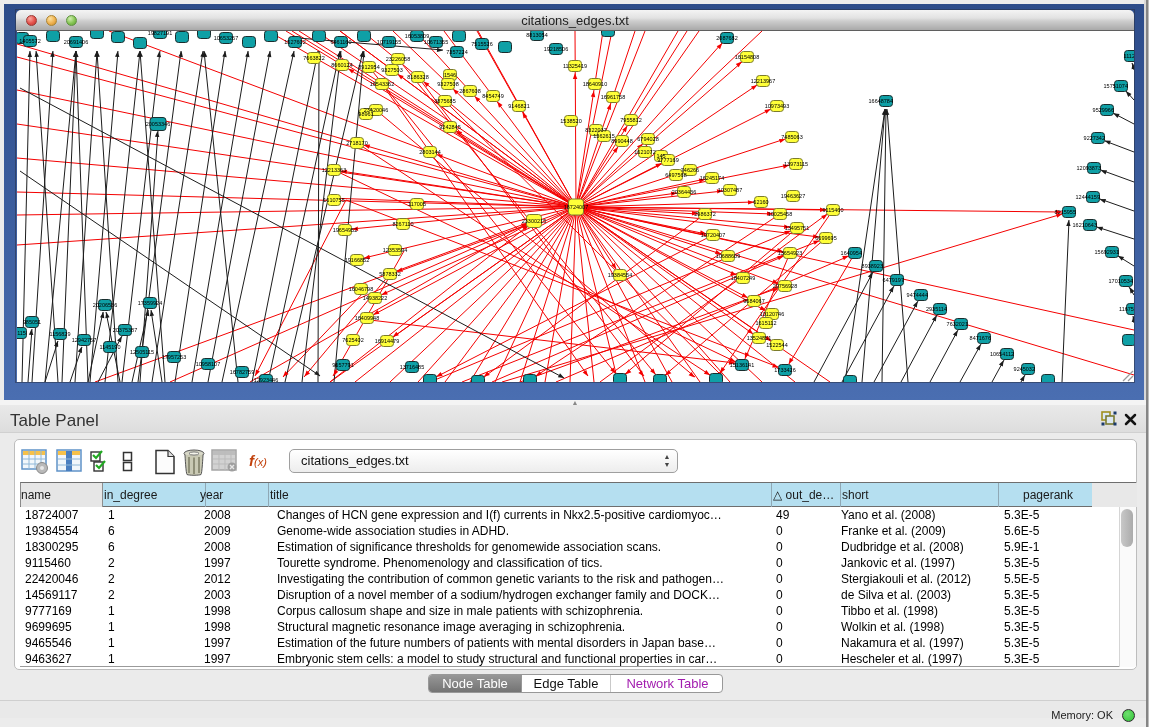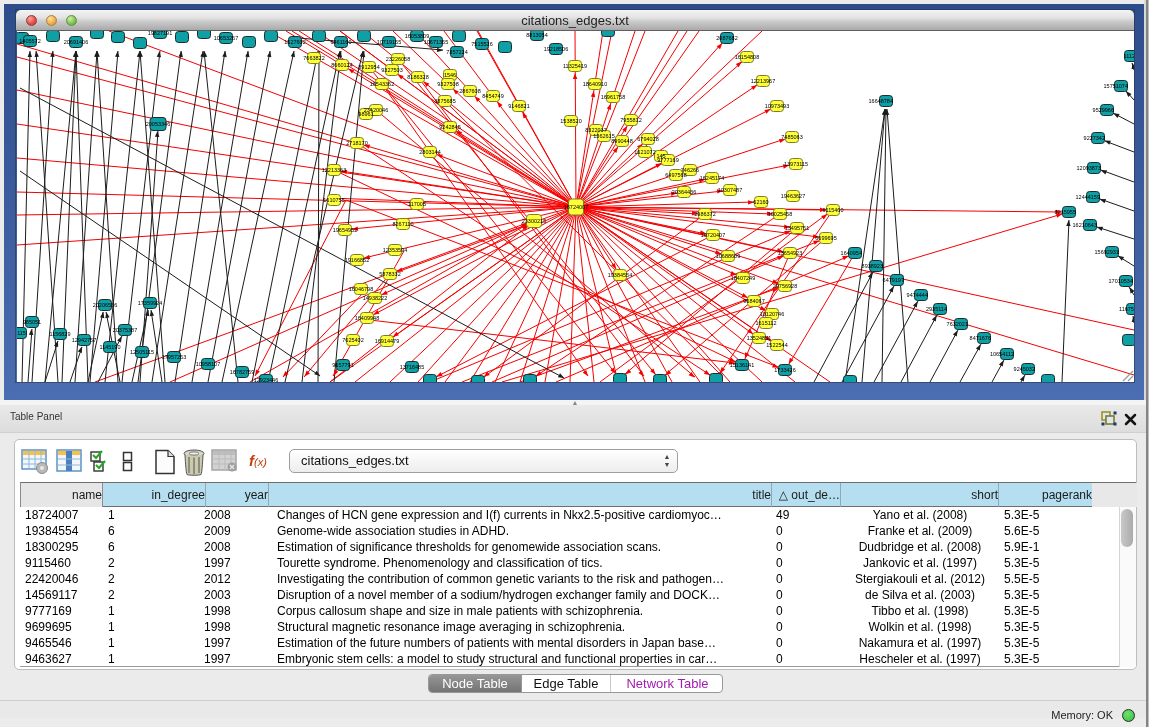--- a/index.html
+++ b/index.html
@@ -14,38 +14,38 @@
 #b1{left:10px;background:radial-gradient(circle at 35% 30%,#f8a8a0,#e4504a 55%,#b03c36);border:1px solid #9c3832}
 #b2{left:30px;background:radial-gradient(circle at 35% 30%,#fbe2a0,#efb04e 55%,#c08c2e);border:1px solid #ab8330}
 #b3{left:50px;background:radial-gradient(circle at 35% 30%,#d0eeb0,#84c452 55%,#5f9e38);border:1px solid #5e9140}
 #wtitle{left:0;top:3px;width:1118px;text-align:center;font-size:13px;color:#222}
 #canvas{left:1px;top:21px;width:1117px;height:351px;background:#fff;overflow:hidden}
 
 #rstrip{left:0;top:400px;width:1149px;height:5px;background:#f4f4f4}
 #grip{left:569px;top:400px;width:12px;height:5px;color:#888;font-size:7px;line-height:5px;text-align:center}
 
 #tph{left:0;top:405px;width:1149px;height:28px;background:linear-gradient(180deg,#e9e9e9,#ddd);border-bottom:1px solid #d0d0d0}
-#tph .t{position:absolute;left:10px;top:6px;font-size:10px;color:#333}
+#tph .t{position:absolute;left:10px;top:6px;font-size:17px;color:#333}
 
 #pbody{left:0;top:433px;width:1149px;height:267px;background:#ebebeb}
 #container{left:14px;top:439px;width:1123px;height:231px;background:#fff;border:1px solid #bdbdbd;border-radius:5px}
 
 .ic{position:absolute;top:449px}
 #dropdown{left:289px;top:449px;width:389px;height:24px;border:1px solid #9f9f9f;border-radius:5px;
  background:linear-gradient(180deg,#fff,#ededed);font-size:13px;color:#111;line-height:22px;padding-left:11px}
 #ddarrows{left:660px;top:453px;width:14px;height:16px;font-size:7px;line-height:8px;text-align:center;color:#444}
 
 #thead{left:20px;top:482px;width:1116px;height:25px;border-top:1px solid #6e6e6e;border-bottom:1px solid #6e6e6e;border-left:1px solid #8a8a8a;background:#b5dff0}
-.th{position:absolute;top:0;height:24px;font-size:12px;color:#1a1a1a;text-align:right;line-height:24px;border-right:1px solid #8fa8b5}
+.th{position:absolute;top:0;height:24px;font-size:12px;color:#1a1a1a;text-align:left;line-height:24px;border-right:1px solid #8fa8b5}
 #tbody{left:20px;top:507px;width:1099px;height:160px;background:#fff;border-bottom:1px solid #9a9a9a}
 .tr{position:relative;width:1099px;height:16px;font-size:12px;color:#000;white-space:nowrap}
 .tr div{position:absolute;top:0;height:16px;line-height:16px;overflow:hidden}
 .c0{left:5px;width:78px}.c1{left:88px;width:92px}.c2{left:184px;width:66px}
 .c3{left:257px;width:494px}.c4{left:756px;width:66px}
-.c5{left:821px;width:158px;text-align:center}.c6{left:984px;width:90px}
+.c5{left:821px;width:158px;text-align:left}.c6{left:984px;width:90px}
 #vsb{left:1119px;top:507px;width:17px;height:160px;background:#fafafa;border-left:1px solid #d5d5d5}
 #vsbth{left:1121px;top:509px;width:12px;height:38px;background:linear-gradient(90deg,#c8c8c8,#ababab);border-radius:6px}
 
 #tabs{left:428px;top:674px;width:295px;height:19px;border:1px solid #989898;border-radius:4px;background:#fff;overflow:hidden}
 .seg{position:absolute;top:0;height:19px;font-size:13px;line-height:18px;text-align:center}
 #seg1{left:0;width:92px;background:linear-gradient(180deg,#979797,#6f6f6f);color:#fff}
 #seg2{left:92px;width:89px;color:#111;border-left:1px solid #989898}
 #seg3{left:181px;width:114px;color:#a21caf;border-left:1px solid #c9c9c9}
 
 #status{left:0;top:700px;width:1149px;height:18px;background:#e9e9e9;border-top:1px solid #cfcfcf}

